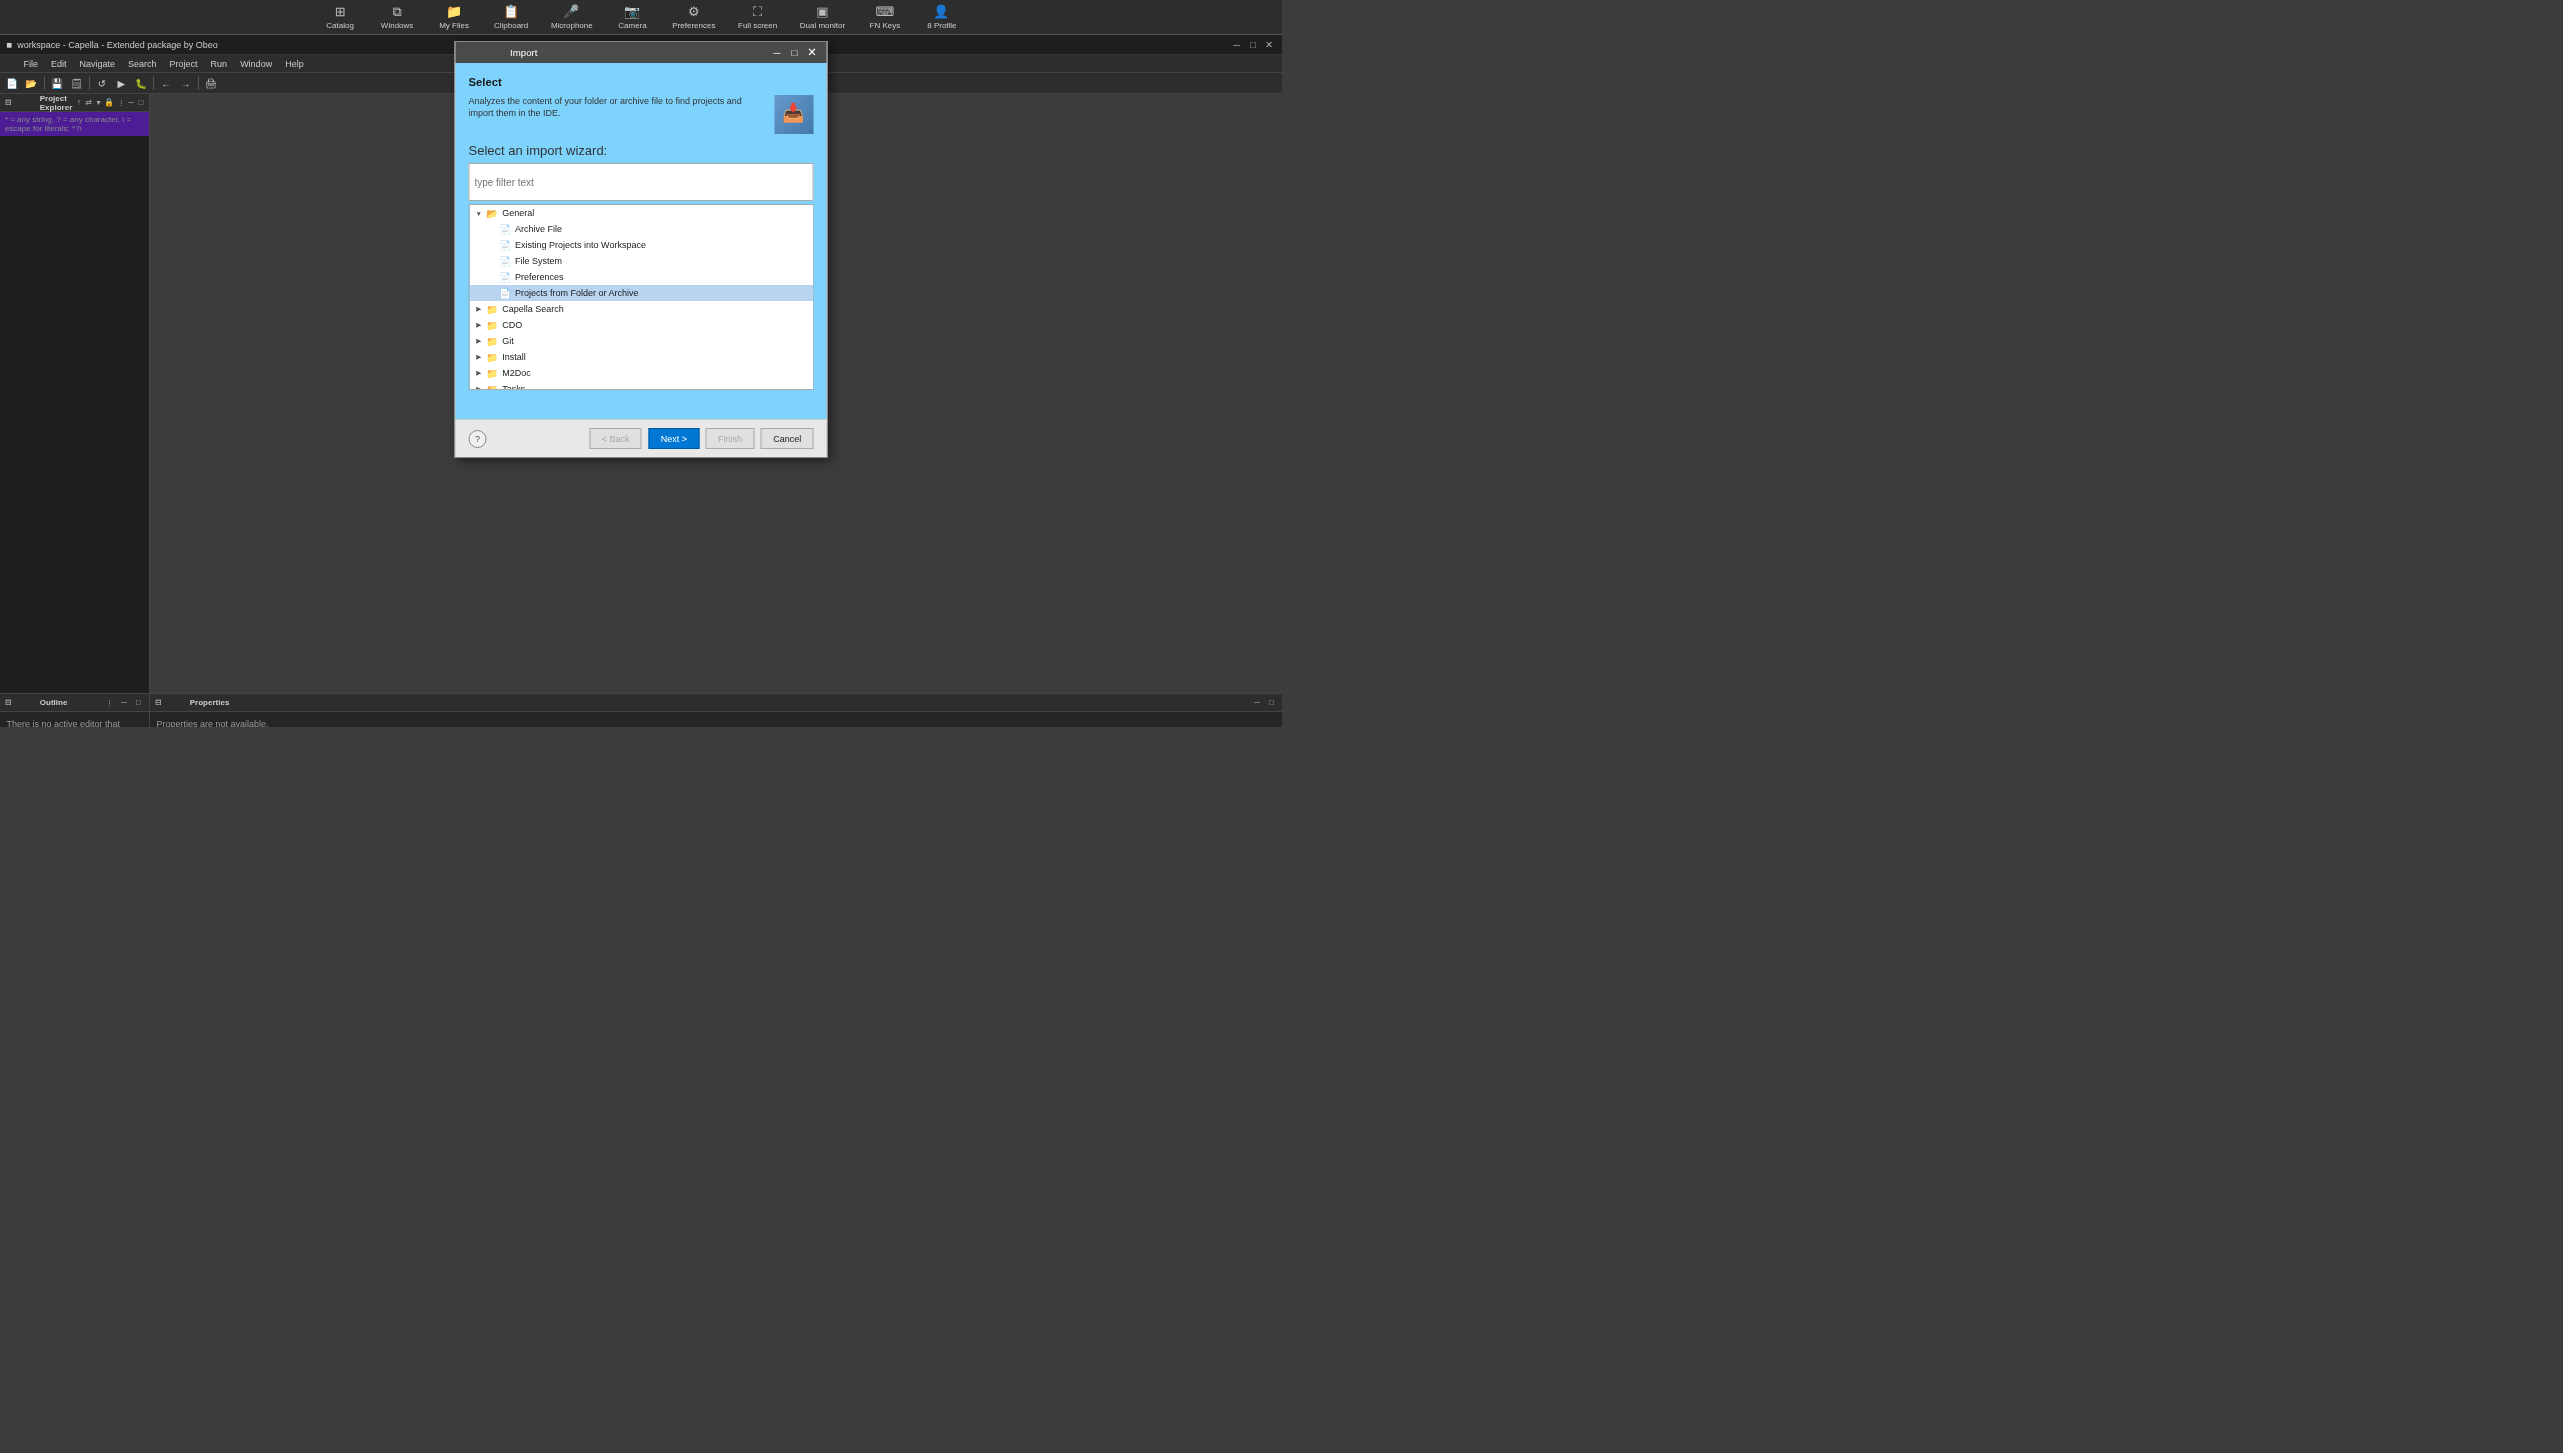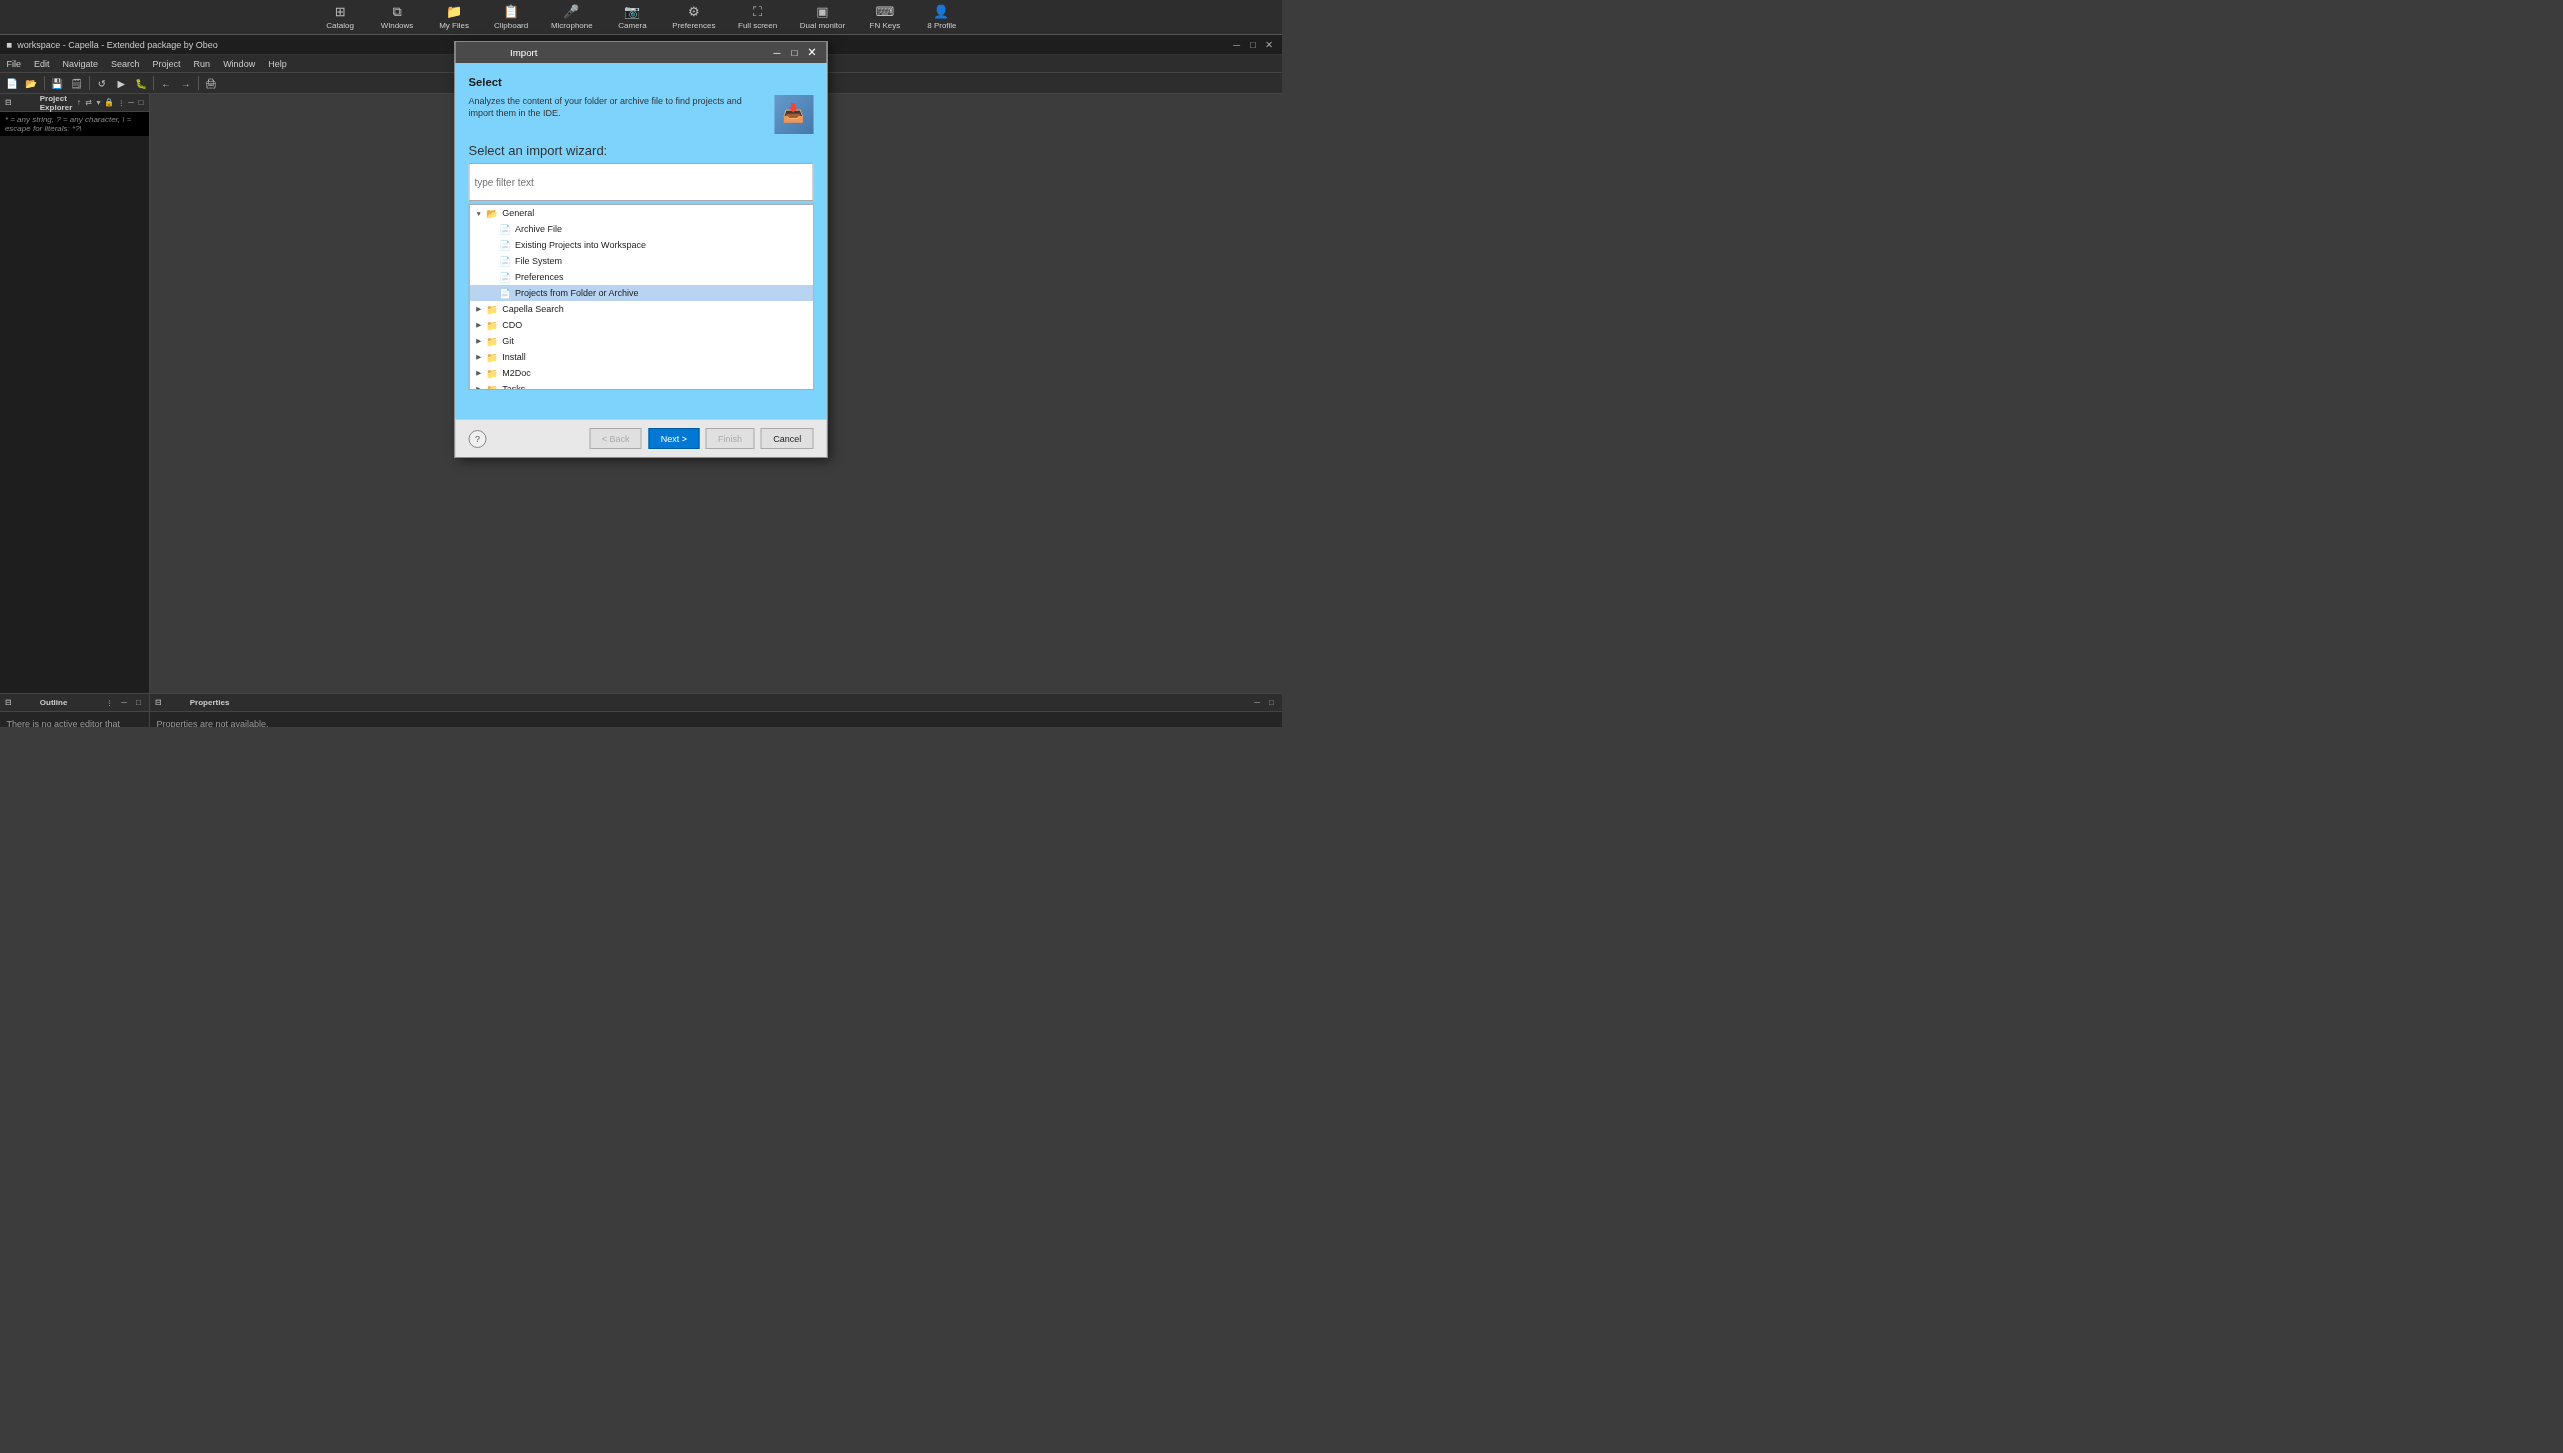--- a/index.html
+++ b/index.html
@@ -61,21 +61,21 @@
       display: flex; align-items: center; justify-content: center;
       color: #aaa; cursor: pointer; font-size: 9.7px;
     }
 
     
     .menu-bar {
       background: #2d2d2d;
       height: 18px;
       display: flex;
       align-items: center;
-      padding: 0 0;
+      padding: 0 17px;
       border-bottom: 0.8px solid #444;
     }
     .menu-item {
       padding: 1.6px 6.5px;
       color: #ccc;
       font-size: 9px;
       cursor: pointer;
       height: 18px;
       display: flex;
       align-items: center;
@@ -132,22 +132,21 @@
     .panel-header-title { flex: 1; font-weight: bold; font-size: 8px; margin-left: 25px; }
     .panel-header-btn {
       width: 11.3px; height: 11.3px;
       display: flex; align-items: center; justify-content: center;
       color: #aaa; cursor: pointer; font-size: 8px;
     }
     .panel-search-hint {
       padding: 3.2px 4.9px;
       font-size: 8px;
       color: #888;
-      background: #000000;
-      font-style: italic;
+      background: #4c1d95;
     }
     .panel-content {
       flex: 1;
       background: #1e1e1e;
       overflow: hidden;
     }
 
     
     .right-content {
       flex: 1;

